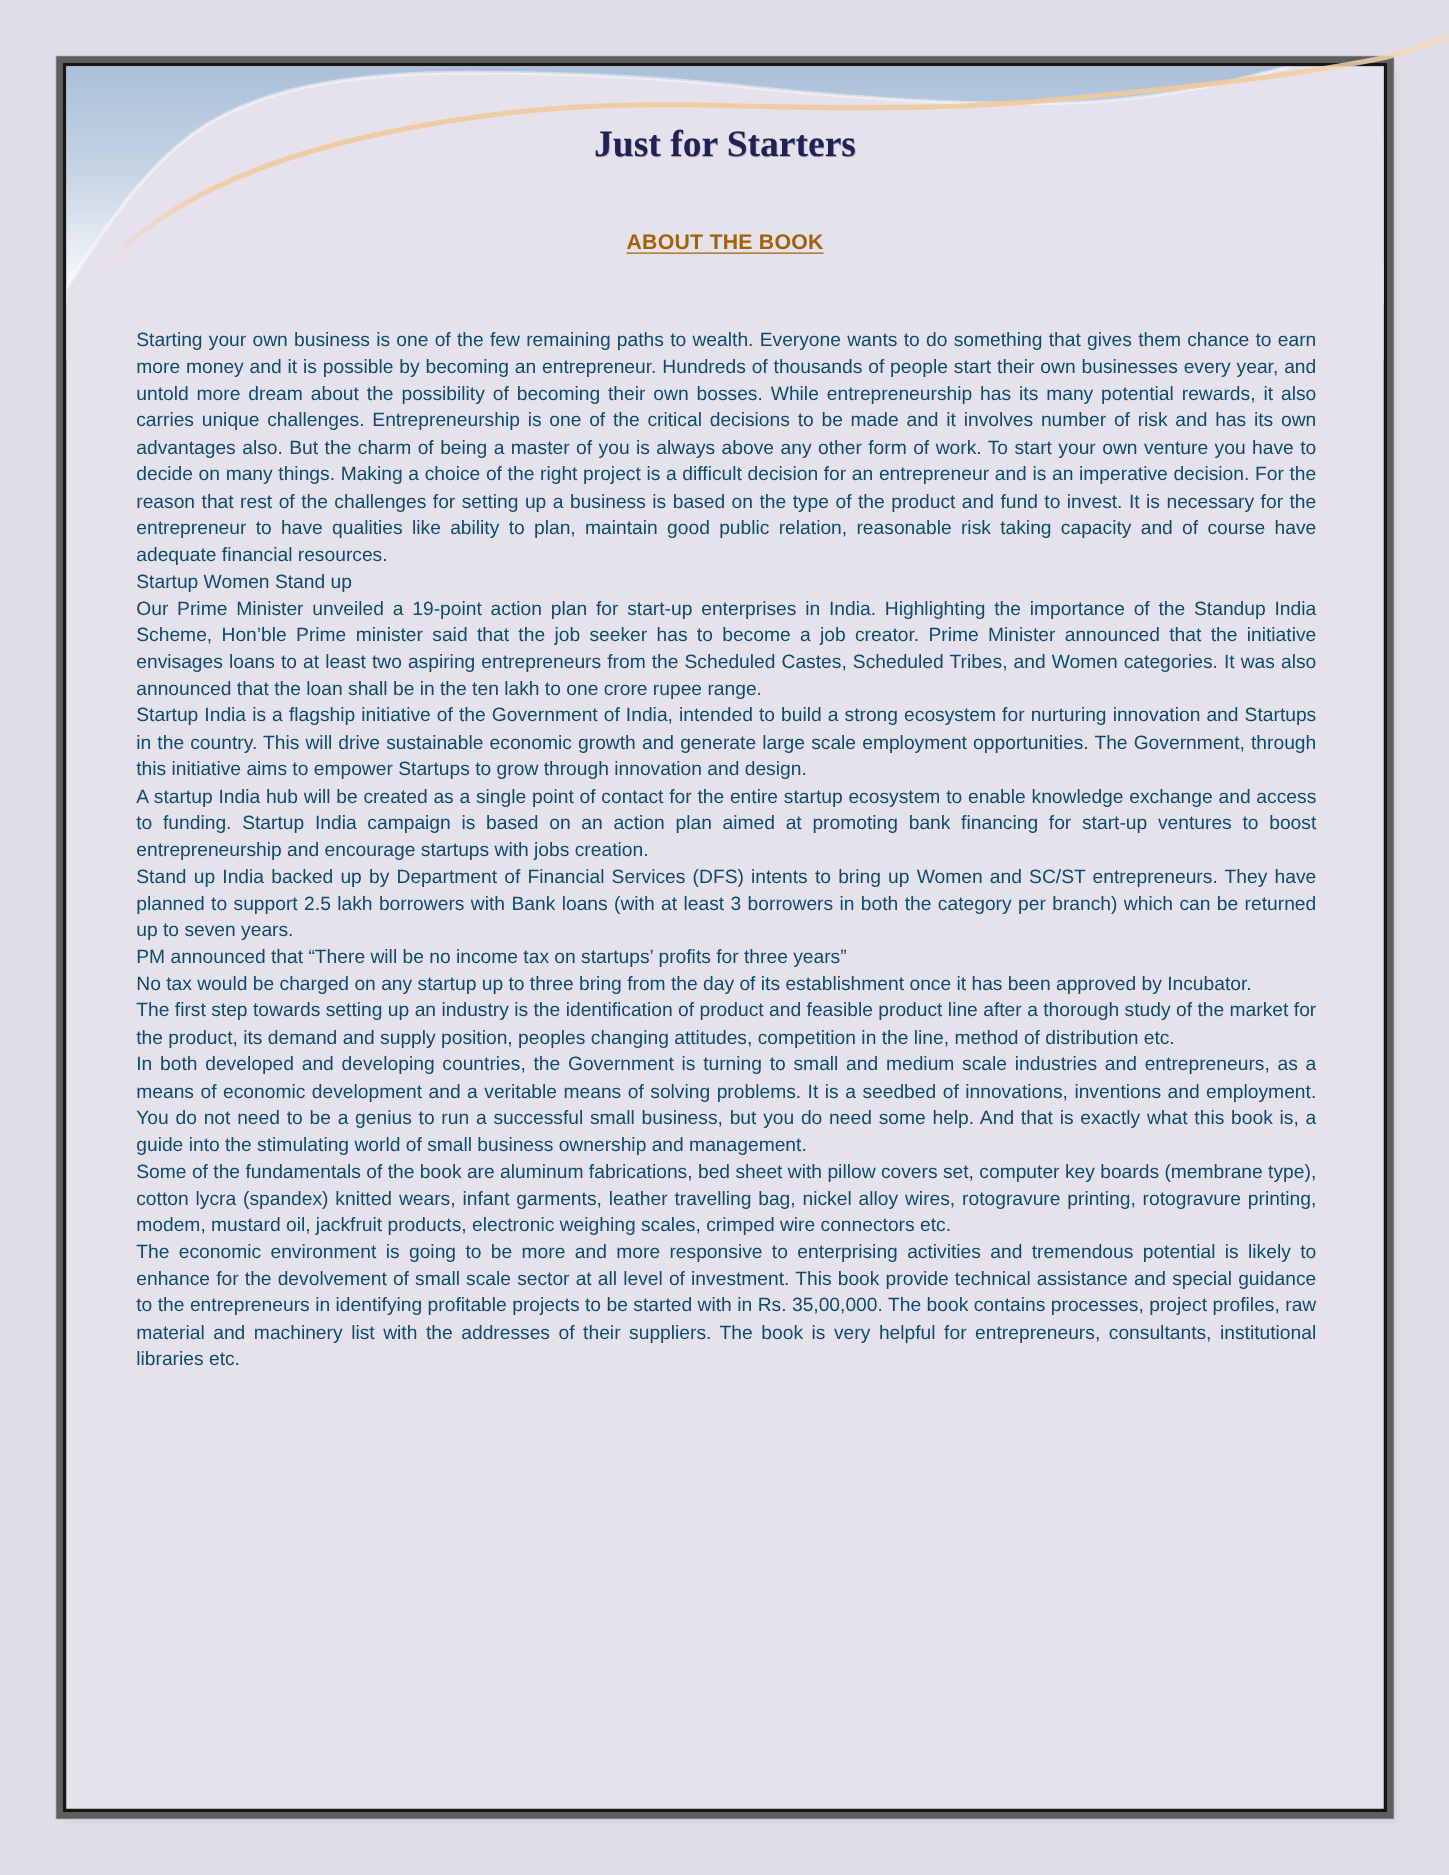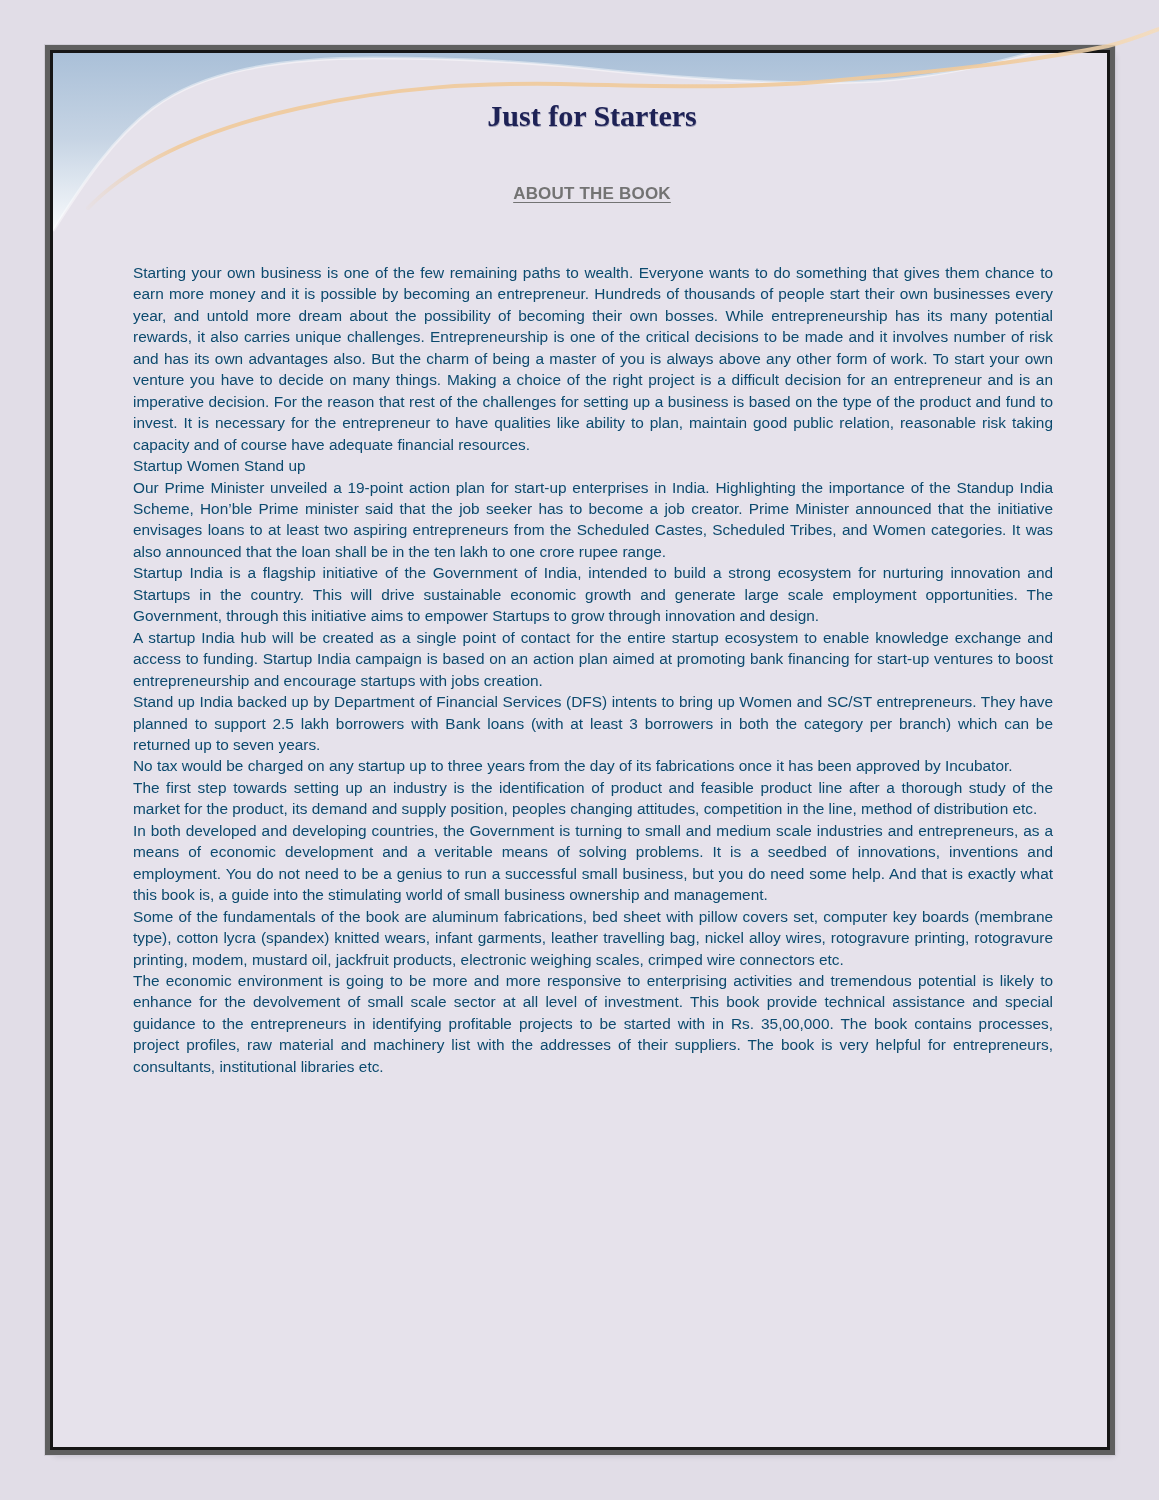--- a/index.html
+++ b/index.html
@@ -19,21 +19,20 @@
   .frame {
     position: absolute;
     left: 50px;
     top: 50px;
     right: 49px;
     bottom: 50px;
     background: #e6e2eb;
     border: 3px solid #161616;
     box-shadow: 0 0 0 5px #5f5f5f, 0 0 0 6px #cfccd6, 4px 5px 6px rgba(60,55,75,0.25);
     overflow: hidden;
-    padding-left: 24px;
   }
   .header-art {
     position: absolute;
     top: 0; left: 0; right: 0;
     height: 235px;
     pointer-events: none;
   }
   .header-art svg { display: block; width: 100%; height: 100%; }
 
   .orange-overlay {
@@ -59,21 +58,21 @@
   }
   .section-heading {
     position: relative;
     z-index: 3;
     margin-top: 49px;
     text-align: center;
     font-family: "Liberation Sans", sans-serif;
     font-weight: bold;
     font-size: 17px;
     letter-spacing: 0.2px;
-    color: #737373;
+    color: #a16207;
     text-decoration: underline;
     text-underline-offset: 3px;
   }
   .body-text {
     position: relative;
     z-index: 3;
     margin-top: 58px;
     padding: 0 54px 0 56px;
     font-family: "Liberation Sans", sans-serif;
     font-size: 15.4px;
@@ -125,21 +124,22 @@
 
     <div class="section-heading">ABOUT THE BOOK</div>
 
     <div class="body-text">
       <p>Starting your own business is one of the few remaining paths to wealth. Everyone wants to do something that gives them chance to earn more money and it is possible by becoming an entrepreneur. Hundreds of thousands of people start their own businesses every year, and untold more dream about the possibility of becoming their own bosses. While entrepreneurship has its many potential rewards, it also carries unique challenges. Entrepreneurship is one of the critical decisions to be made and it involves number of risk and has its own advantages also. But the charm of being a master of you is always above any other form of work. To start your own venture you have to decide on many things. Making a choice of the right project is a difficult decision for an entrepreneur and is an imperative decision. For the reason that rest of the challenges for setting up a business is based on the type of the product and fund to invest. It is necessary for the entrepreneur to have qualities like ability to plan, maintain good public relation, reasonable risk taking capacity and of course have adequate financial resources.</p>
       <p>Startup Women Stand up</p>
       <p>Our Prime Minister unveiled a 19-point action plan for start-up enterprises in India. Highlighting the importance of the Standup India Scheme, Hon’ble Prime minister said that the job seeker has to become a job creator. Prime Minister announced that the initiative envisages loans to at least two aspiring entrepreneurs from the Scheduled Castes, Scheduled Tribes, and Women categories. It was also announced that the loan shall be in the ten lakh to one crore rupee range.</p>
       <p>Startup India is a flagship initiative of the Government of India, intended to build a strong ecosystem for nurturing innovation and Startups in the country. This will drive sustainable economic growth and generate large scale employment opportunities. The Government, through this initiative aims to empower Startups to grow through innovation and design.</p>
       <p>A startup India hub will be created as a single point of contact for the entire startup ecosystem to enable knowledge exchange and access to funding. Startup India campaign is based on an action plan aimed at promoting bank financing for start-up ventures to boost entrepreneurship and encourage startups with jobs creation.</p>
       <p>Stand up India backed up by Department of Financial Services (DFS) intents to bring up Women and SC/ST entrepreneurs. They have planned to support 2.5 lakh borrowers with Bank loans (with at least 3 borrowers in both the category per branch) which can be returned up to seven years.</p>
-      <p>No tax would be charged on any startup up to three years from the day of its fabrications once it has been approved by Incubator.</p>
+      <p>PM announced that “There will be no income tax on startups’ profits for three years”</p>
+      <p>No tax would be charged on any startup up to three bring from the day of its establishment once it has been approved by Incubator.</p>
       <p>The first step towards setting up an industry is the identification of product and feasible product line after a thorough study of the market for the product, its demand and supply position, peoples changing attitudes, competition in the line, method of distribution etc.</p>
       <p>In both developed and developing countries, the Government is turning to small and medium scale industries and entrepreneurs, as a means of economic development and a veritable means of solving problems. It is a seedbed of innovations, inventions and employment. You do not need to be a genius to run a successful small business, but you do need some help. And that is exactly what this book is, a guide into the stimulating world of small business ownership and management.</p>
       <p>Some of the fundamentals of the book are aluminum fabrications, bed sheet with pillow covers set, computer key boards (membrane type), cotton lycra (spandex) knitted wears, infant garments, leather travelling bag, nickel alloy wires, rotogravure printing, rotogravure printing, modem, mustard oil, jackfruit products, electronic weighing scales, crimped wire connectors etc.</p>
       <p>The economic environment is going to be more and more responsive to enterprising activities and tremendous potential is likely to enhance for the devolvement of small scale sector at all level of investment. This book provide technical assistance and special guidance to the entrepreneurs in identifying profitable projects to be started with in Rs. 35,00,000. The book contains processes, project profiles, raw material and machinery list with the addresses of their suppliers. The book is very helpful for entrepreneurs, consultants, institutional libraries etc.</p>
     </div>
 
   </div>
 
   <svg class="orange-overlay" viewBox="0 0 1159 1500">
     <defs>

